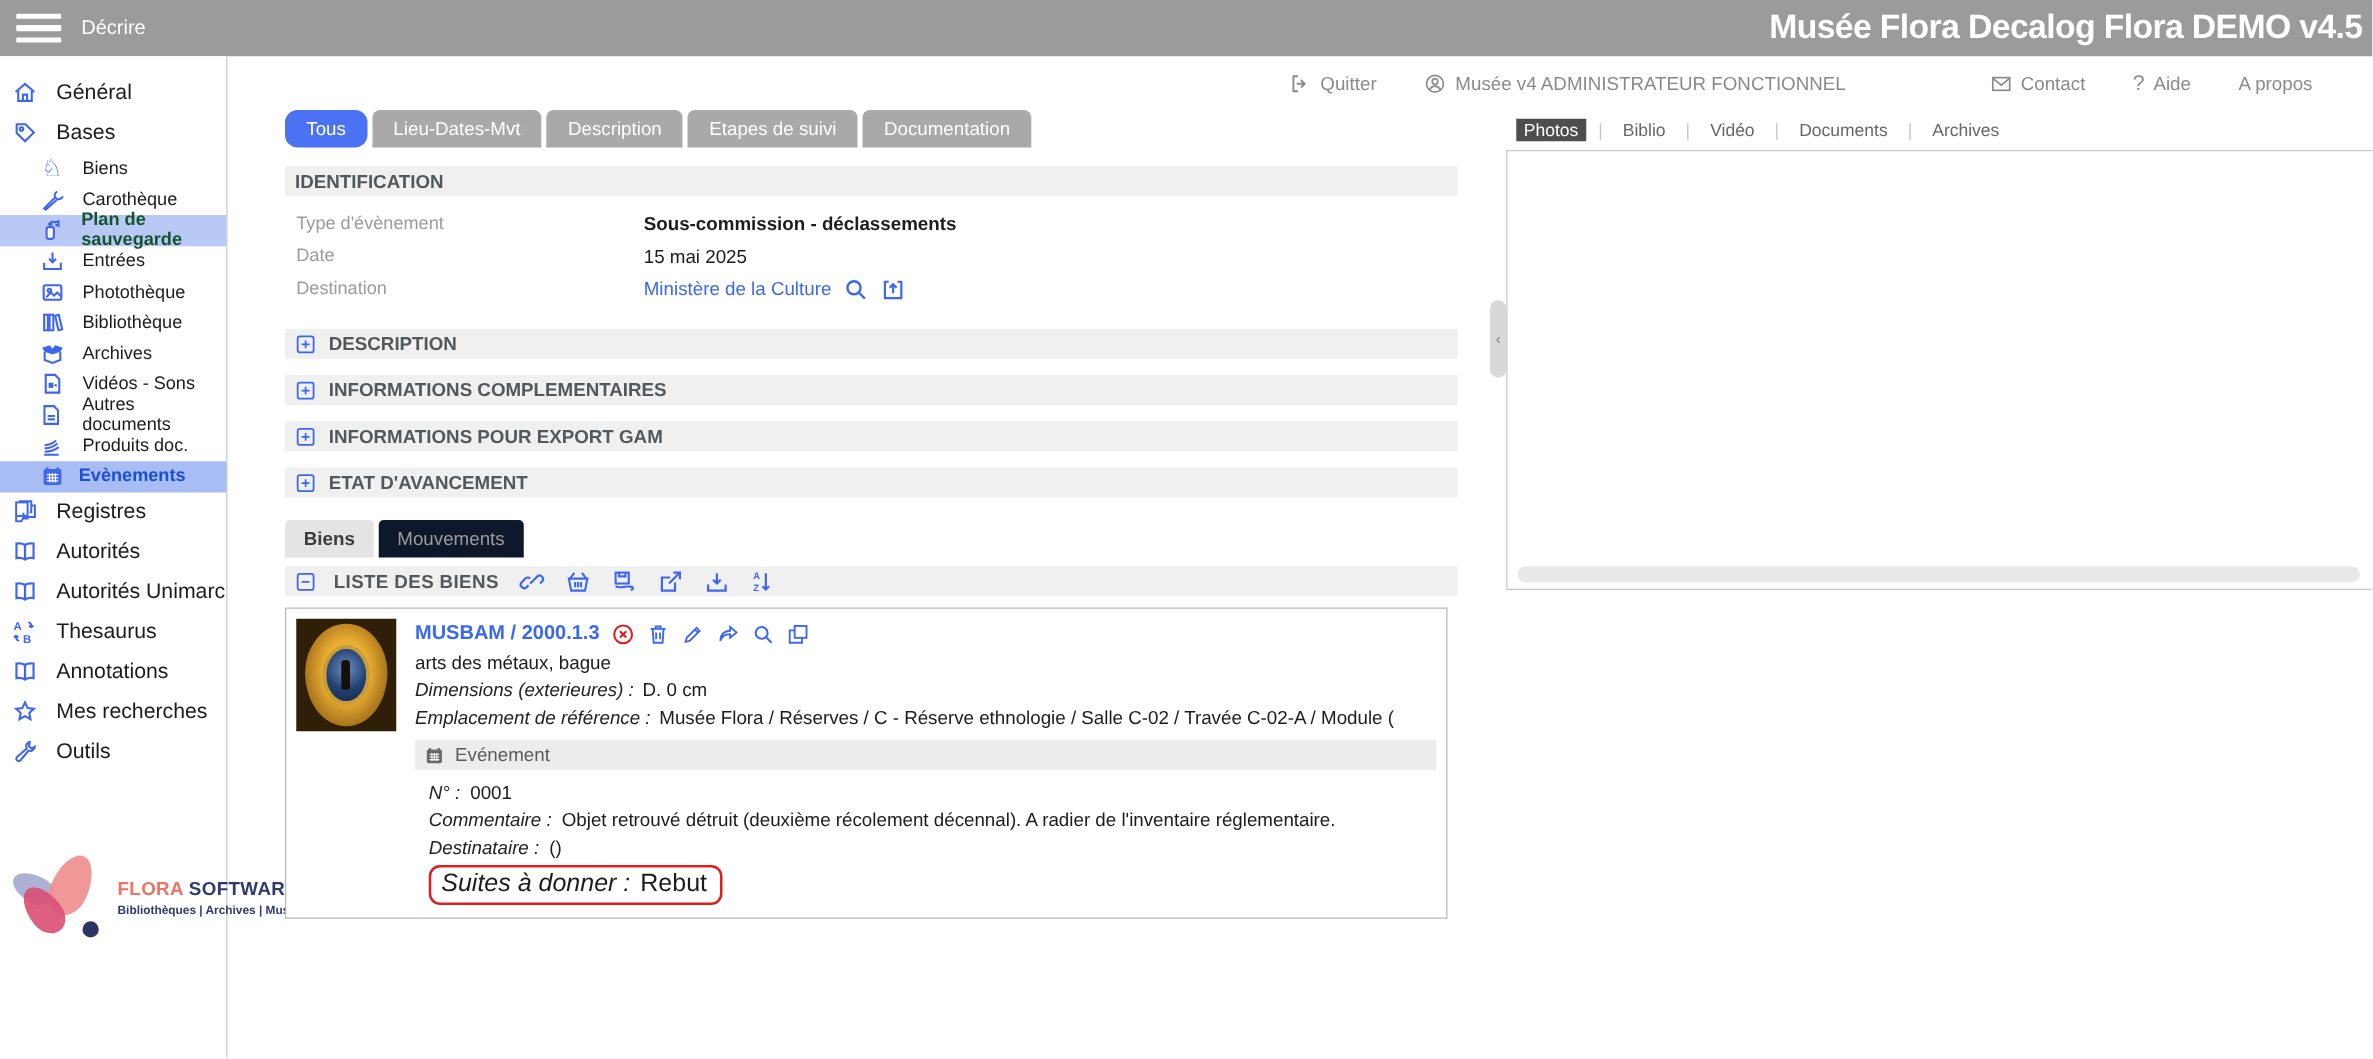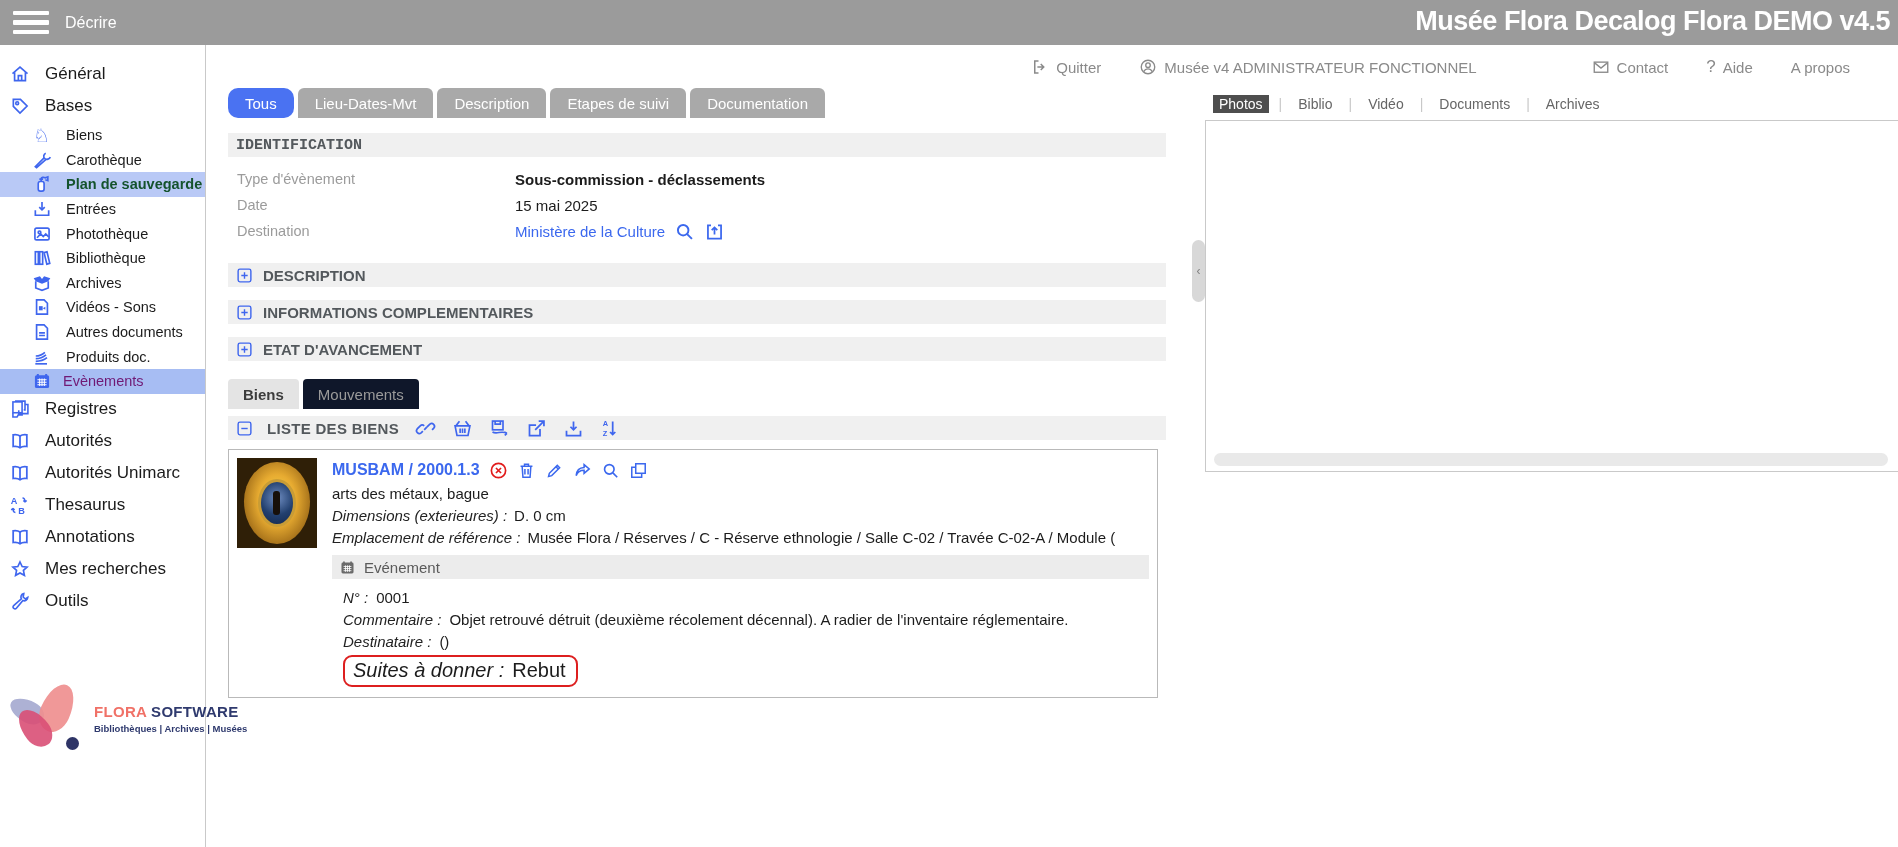--- a/index.html
+++ b/index.html
@@ -32,34 +32,34 @@
     color:#8a8a8a; font-size:15px; white-space:nowrap;
   }
   .topbar .titem { display:flex; align-items:center; gap:7px; cursor:pointer; }
   .topbar .titem + .titem { margin-left:38px; }
   .topbar .gap-lg { margin-left:115px !important; }
   .topbar .ticn { width:18px; height:18px; color:#8a8a8a; }
   .q-mark { font-size:17px; color:#8a8a8a; }
 
   
   .sidebar {
-    position:absolute; top:45px; left:0; width:206px; bottom:0;
+    position:absolute; top:45px; left:0; width:182px; bottom:0;
     border-right:1px solid #c9c9c9; background:#fff; padding-top:14px;
   }
   .side-item { display:flex; align-items:center; cursor:pointer; color:#1b1b1b; }
   .side-item .sicn { color:#3f66ee; display:flex; align-items:center; justify-content:center; }
   .lvl1 { height:30px; padding-left:8px; font-size:17px; gap:13px; margin-bottom:2px; }
   .lvl1 .sicn { width:24px; height:24px; font-size:22px; }
   .lvl2 { height:24.6px; padding-left:31px; font-size:14.5px; gap:14px; }
   .lvl2 .sicn { width:21px; height:21px; font-size:19px; }
   .side-item.hl {
     background:#b9c9f6; color:#14532d; font-weight:bold;
   }
   .side-item.sel {
-    background:#a7bdf3; color:#701a75; font-weight:normal;gap:11px;
+    background:#a7bdf3; color:#1d4ed8; font-weight:bold;gap:11px;
   }
   .knight-glyph { font-size:21px; line-height:1; color:#3f66ee; }
 
   
   .flora { position:absolute; top:636px; left:14px; width:190px; }
   .flower { position:relative; width:72px; height:74px; float:left; }
   .petal { position:absolute; }
   .p1 { width:30px; height:50px; background:#ef8f8f; border-radius:50% 50% 48% 52%/60% 60% 40% 40%;
         left:28px; top:2px; transform:rotate(24deg); opacity:.92; }
   .p2 { width:26px; height:42px; background:#d94f75; border-radius:50% 50% 48% 52%/60% 60% 40% 40%;
@@ -79,21 +79,21 @@
   .tab {
     background:#a9a9a9; color:#fff; font-size:15px; border-radius:6px 6px 0 0;
     padding:0 17px; display:flex; align-items:center; cursor:pointer;
   }
   .tab.active { background:#4a72f2;border-radius:10px; }
 
   .bar {
     background:#f0f0f0; height:24px; display:flex; align-items:center;
     padding-left:8px; gap:10px; color:#53585c; font-weight:bold; font-size:15px;
   }
-  .ident-bar { margin-top:15px;font-family:Liberation Mono, monospace; }
+  .ident-bar { margin-top:15px; }
   .fields { padding:9px 0 6px 9px; }
   .frow { display:flex; align-items:center; height:26px; }
   .flabel { width:278px; color:#9b9b9b; font-size:14.5px; }
   .fvalue { font-size:15px; display:flex; align-items:center; gap:9px; }
   .fvalue.bold { font-weight:bold; }
   .fvalue .link { color:#3b68ee; cursor:pointer; }
   .fvalue .vic { width:21px; height:21px; color:#3b68ee; cursor:pointer; }
 
   .section-bar { margin-top:13px; cursor:pointer; }
   .plusbox { width:17px; height:17px; color:#3f66ee; cursor:pointer; }
@@ -491,20 +491,27 @@
   </div>
 
   <div class="bar section-bar">
     <svg class="plusbox" viewBox="0 0 24 24" fill="none" stroke="currentColor" stroke-width="2">
         <rect x="3" y="3" width="18" height="18" rx="2.5"></rect>
         <path d="M12 7.5 V16.5 M7.5 12 H16.5"></path>
       </svg>
     <span>INFORMATIONS COMPLEMENTAIRES</span>
   </div>
 
+  <div class="bar section-bar">
+    <svg class="plusbox" viewBox="0 0 24 24" fill="none" stroke="currentColor" stroke-width="2">
+        <rect x="3" y="3" width="18" height="18" rx="2.5"></rect>
+        <path d="M12 7.5 V16.5 M7.5 12 H16.5"></path>
+      </svg>
+    <span>INFORMATIONS POUR EXPORT GAM</span>
+  </div>
 
   <div class="bar section-bar">
     <svg class="plusbox" viewBox="0 0 24 24" fill="none" stroke="currentColor" stroke-width="2">
         <rect x="3" y="3" width="18" height="18" rx="2.5"></rect>
         <path d="M12 7.5 V16.5 M7.5 12 H16.5"></path>
       </svg>
     <span>ETAT D'AVANCEMENT</span>
   </div>
 
   <div class="subtabs">

